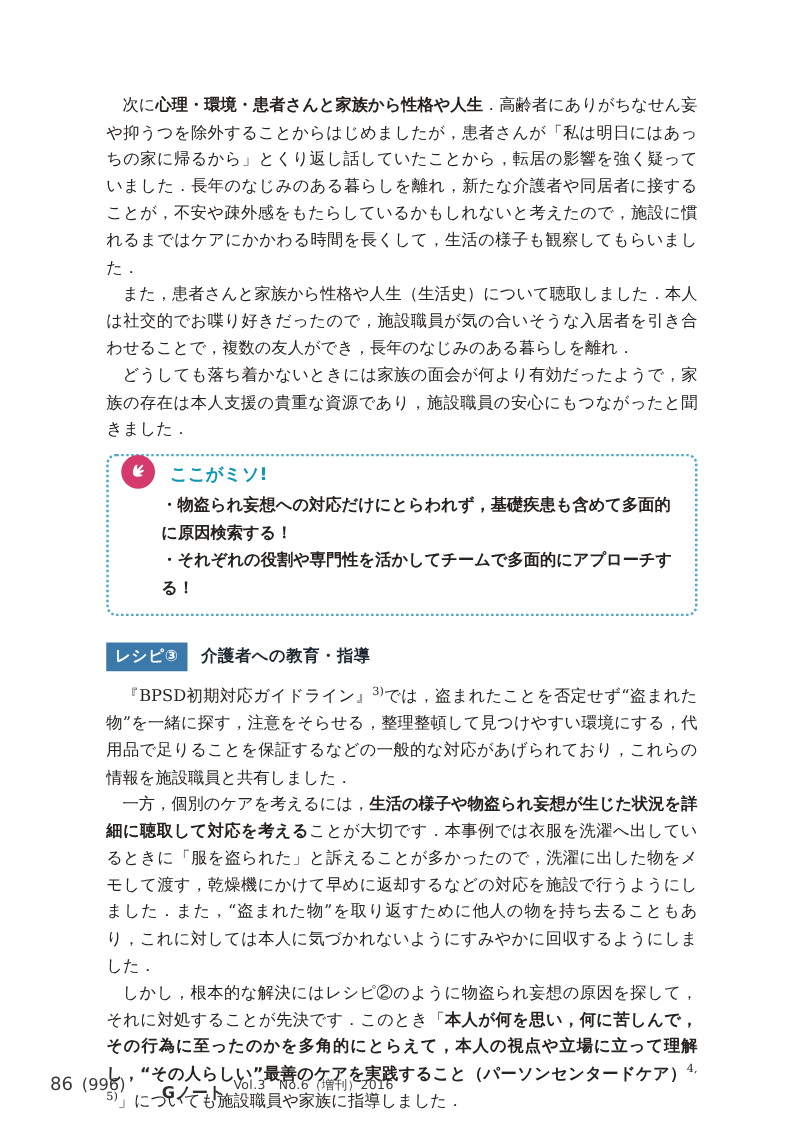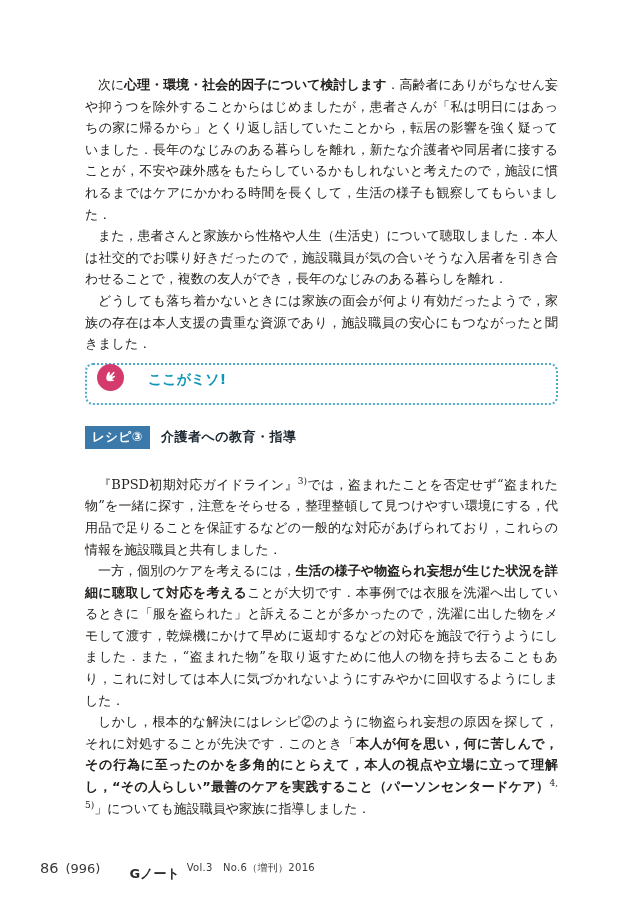--- a/index.html
+++ b/index.html
@@ -34,21 +34,21 @@
   .miso-box {
     position: relative;
     border: 2px dotted #4fa9c8;
     border-radius: 8px;
     margin-top: 8px;
     padding: 5px 12px 9px 14px;
   }
   .miso-header {
     display: flex;
     align-items: center;
-    gap: 24px;
+    gap: 12px;
   }
   .miso-icon {
     width: 27px;
     height: 27px;
     border-radius: 50%;
     background: #d43a6b;
     flex: 0 0 27px;
     margin-left: -4px;
     margin-top: -6px;
     display: flex;
@@ -70,21 +70,21 @@
     color: #26221f;
   }
   .miso-bullets.heavy { font-weight: 600; }
 
   
   .recipe-heading {
     display: flex;
     align-items: center;
     gap: 11px;
     margin-top: 21px;
-    margin-bottom: 25px;
+    margin-bottom: 10px;
   }
   .recipe-badge {
     background: #3b79ab;
     color: #ffffff;
     font-family: "DejaVu Sans", "Liberation Sans", sans-serif;
     font-weight: bold;
     font-size: 12.5px;
     padding: 3px 7px 3px 7px;
     letter-spacing: 0.5px;
     flex: 0 0 auto;
@@ -111,36 +111,38 @@
   .footer .page-num { font-size: 14.5px; }
   .footer .page-num-sub { font-size: 13px; }
   .footer .journal { font-size: 13px; font-weight: bold; margin-left: 22px; color: #2e2e2e; margin-top: 12px; }
   .footer .issue { font-size: 10px; color: #3a3a3a; letter-spacing: 0.3px; }
 </style>
 </head>
 <body>
 
 <div class="content">
 
-  <p class="body-text"><span>次に</span><span class="jp-bold">心理・環境・社会的因子について検討します</span><span>．高齢者にありがちなせん妄や抑うつを除外することからはじめましたが，患者さんが「私は明日にはあっちの家に帰るから」とくり返し話していたことから，転居の影響を強く疑っていました．長年のなじみのある暮らしを離れ，新たな介護者や同居者に接することが，不安や疎外感をもたらしているかもしれないと考えたので，施設に慣れるまではケアにかかわる時間を長くして，生活の様子も観察してもらいました．</span></p>
+  <p class="body-text"><span>次に</span><span class="jp-bold">心理・環境・患者さんと家族から性格や人生</span><span>．高齢者にありがちなせん妄や抑うつを除外することからはじめましたが，患者さんが「私は明日にはあっちの家に帰るから」とくり返し話していたことから，転居の影響を強く疑っていました．長年のなじみのある暮らしを離れ，新たな介護者や同居者に接することが，不安や疎外感をもたらしているかもしれないと考えたので，施設に慣れるまではケアにかかわる時間を長くして，生活の様子も観察してもらいました．</span></p>
 
   <p class="body-text">また，患者さんと家族から性格や人生（生活史）について聴取しました．本人は社交的でお喋り好きだったので，施設職員が気の合いそうな入居者を引き合わせることで，複数の友人ができ，長年のなじみのある暮らしを離れ．</p>
 
   <p class="body-text">どうしても落ち着かないときには家族の面会が何より有効だったようで，家族の存在は本人支援の貴重な資源であり，施設職員の安心にもつながったと聞きました．</p>
 
   <div class="miso-box">
     <div class="miso-header">
       <span class="miso-icon">
         <svg viewBox="0 0 24 24" aria-hidden="true">
           <path fill="#ffffff" d="M9.2 4.1c.9-.6 2 .1 1.9 1.1l-.5 4.2 5.6-5.2c.8-.7 2 .3 1.4 1.2l-4.1 5.6 3.9-1.4c1-.3 1.6 1 .8 1.6l-4.6 3.2 2.6.9c.9.3.7 1.6-.3 1.7l-5.1.4c-2.7.2-4.6-1.8-4.7-4.3-.1-2.5.7-6.6 3.1-9z"></path>
         </svg>
       </span>
       <span class="miso-title">ここがミソ!</span>
     </div>
     <div class="miso-bullets heavy">
+      <div>・物盗られ妄想への対応だけにとらわれず，基礎疾患も含めて多面的に原因検索する！</div>
+      <div>・それぞれの役割や専門性を活かしてチームで多面的にアプローチする！</div>
     </div>
   </div>
 
   <div class="recipe-heading">
     <span class="recipe-badge">レシピ③</span>
     <span class="recipe-title">介護者への教育・指導</span>
   </div>
 
   <p class="body-text"><span>『BPSD初期対応ガイドライン』</span><sup>3)</sup><span>では，盗まれたことを否定せず“盗まれた物”を一緒に探す，注意をそらせる，整理整頓して見つけやすい環境にする，代用品で足りることを保証するなどの一般的な対応があげられており，これらの情報を施設職員と共有しました．</span></p>
 

